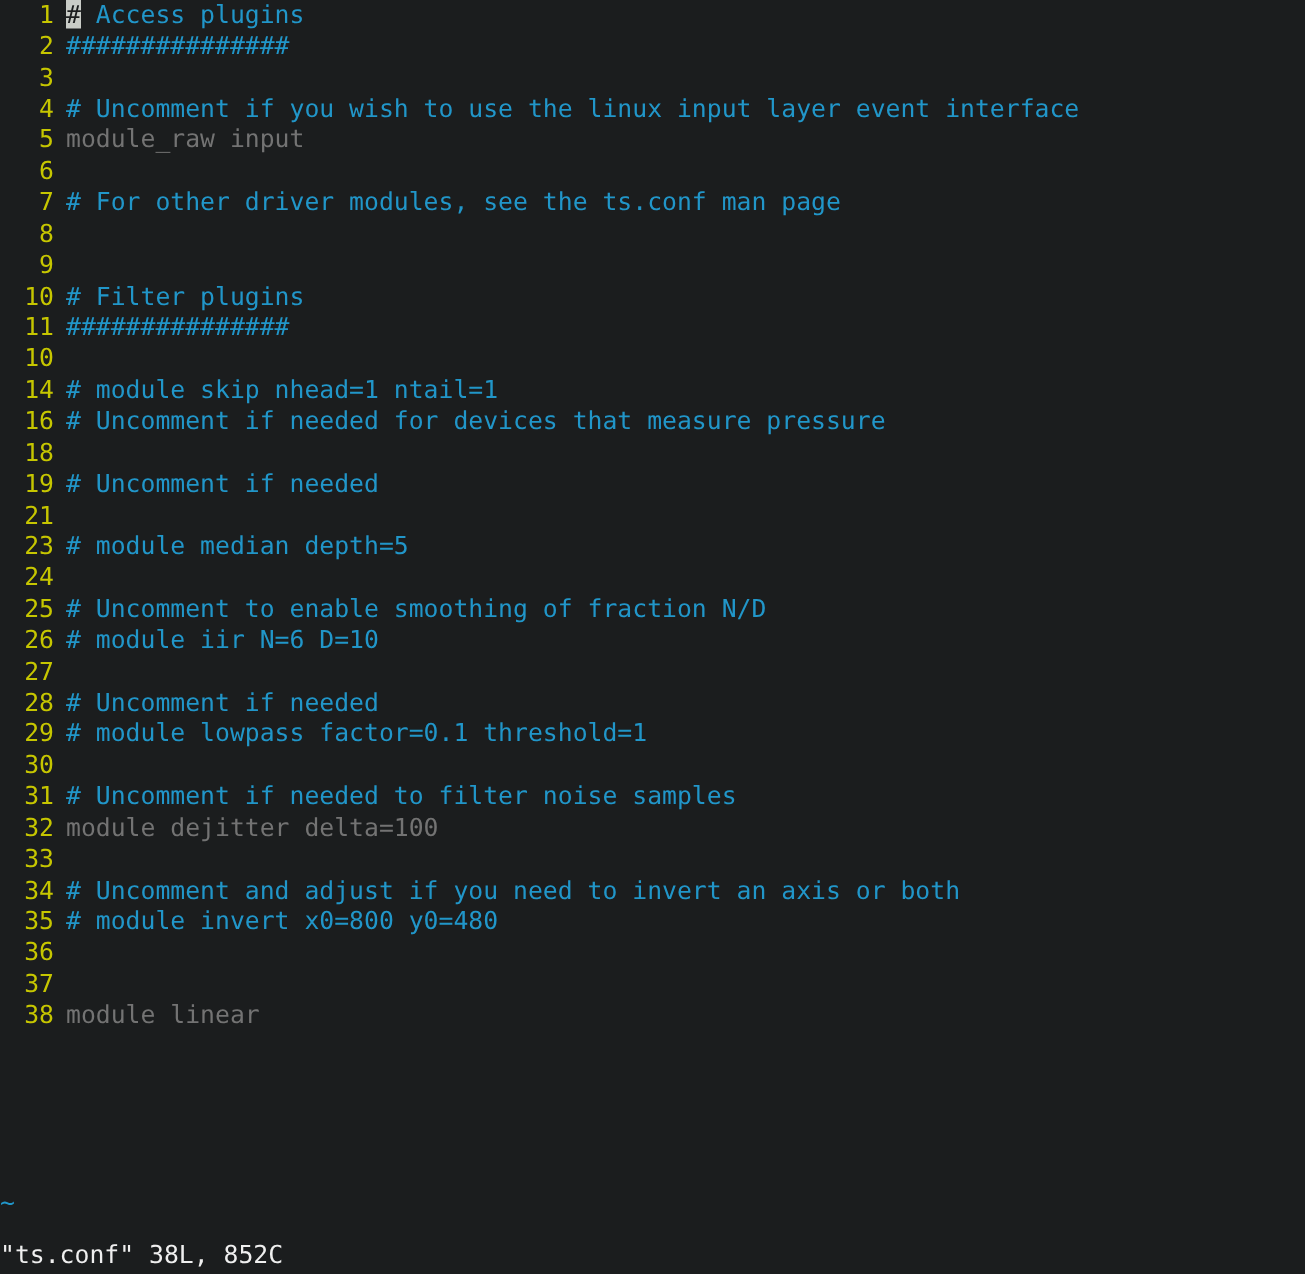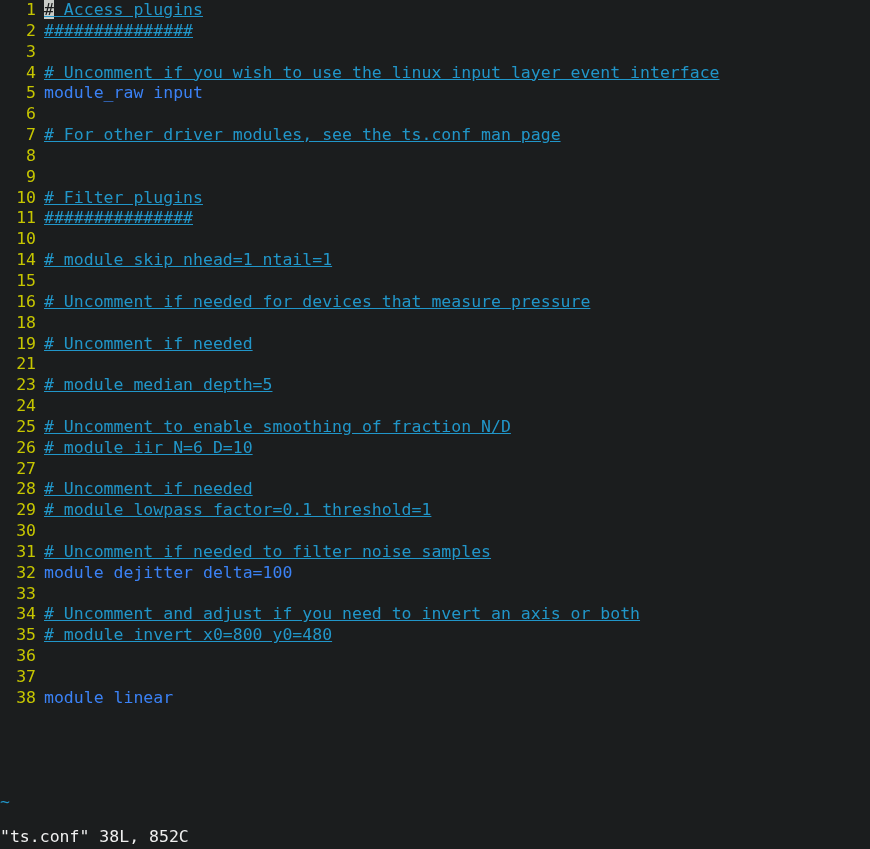--- a/index.html
+++ b/index.html
@@ -38,22 +38,22 @@
     letter-spacing: 0;
   }
   .gap {
     width: 8px;
     min-width: 8px;
   }
   .ltext {
     white-space: pre;
     letter-spacing: 0;
   }
-  .ltext.comment { color: #2196c9; text-decoration: underline; }
-  .ltext.code    { color: #3b82f6; }
+  .ltext.comment { color: #2196c9; }
+  .ltext.code    { color: #737373; }
   .ltext.empty   { color: #2196c9; }
 
   .cursor {
     background: #c9ccc7;
     color: #1b1d1e;
   }
 
   #tilde-row {
     position: absolute;
     left: 0;
@@ -87,21 +87,20 @@
       <div class="line"><span class="lnum">4</span><span class="gap"></span><span class="ltext comment"># Uncomment if you wish to use the linux input layer event interface</span></div>
       <div class="line"><span class="lnum">5</span><span class="gap"></span><span class="ltext code">module_raw input</span></div>
       <div class="line"><span class="lnum">6</span><span class="gap"></span><span class="ltext empty"></span></div>
       <div class="line"><span class="lnum">7</span><span class="gap"></span><span class="ltext comment"># For other driver modules, see the ts.conf man page</span></div>
       <div class="line"><span class="lnum">8</span><span class="gap"></span><span class="ltext empty"></span></div>
       <div class="line"><span class="lnum">9</span><span class="gap"></span><span class="ltext empty"></span></div>
       <div class="line"><span class="lnum">10</span><span class="gap"></span><span class="ltext comment"># Filter plugins</span></div>
       <div class="line"><span class="lnum">11</span><span class="gap"></span><span class="ltext comment">###############</span></div>
       <div class="line"><span class="lnum">10</span><span class="gap"></span><span class="ltext empty"></span></div>
       <div class="line"><span class="lnum">14</span><span class="gap"></span><span class="ltext comment"># module skip nhead=1 ntail=1</span></div>
-      <div class="line"><span class="lnum">15</span><span class="gap"></span><span class="ltext empty"></span></div>
       <div class="line"><span class="lnum">16</span><span class="gap"></span><span class="ltext comment"># Uncomment if needed for devices that measure pressure</span></div>
       <div class="line"><span class="lnum">18</span><span class="gap"></span><span class="ltext empty"></span></div>
       <div class="line"><span class="lnum">19</span><span class="gap"></span><span class="ltext comment"># Uncomment if needed</span></div>
       <div class="line"><span class="lnum">21</span><span class="gap"></span><span class="ltext empty"></span></div>
       <div class="line"><span class="lnum">23</span><span class="gap"></span><span class="ltext comment"># module median depth=5</span></div>
       <div class="line"><span class="lnum">24</span><span class="gap"></span><span class="ltext empty"></span></div>
       <div class="line"><span class="lnum">25</span><span class="gap"></span><span class="ltext comment"># Uncomment to enable smoothing of fraction N/D</span></div>
       <div class="line"><span class="lnum">26</span><span class="gap"></span><span class="ltext comment"># module iir N=6 D=10</span></div>
       <div class="line"><span class="lnum">27</span><span class="gap"></span><span class="ltext empty"></span></div>
       <div class="line"><span class="lnum">28</span><span class="gap"></span><span class="ltext comment"># Uncomment if needed</span></div>

